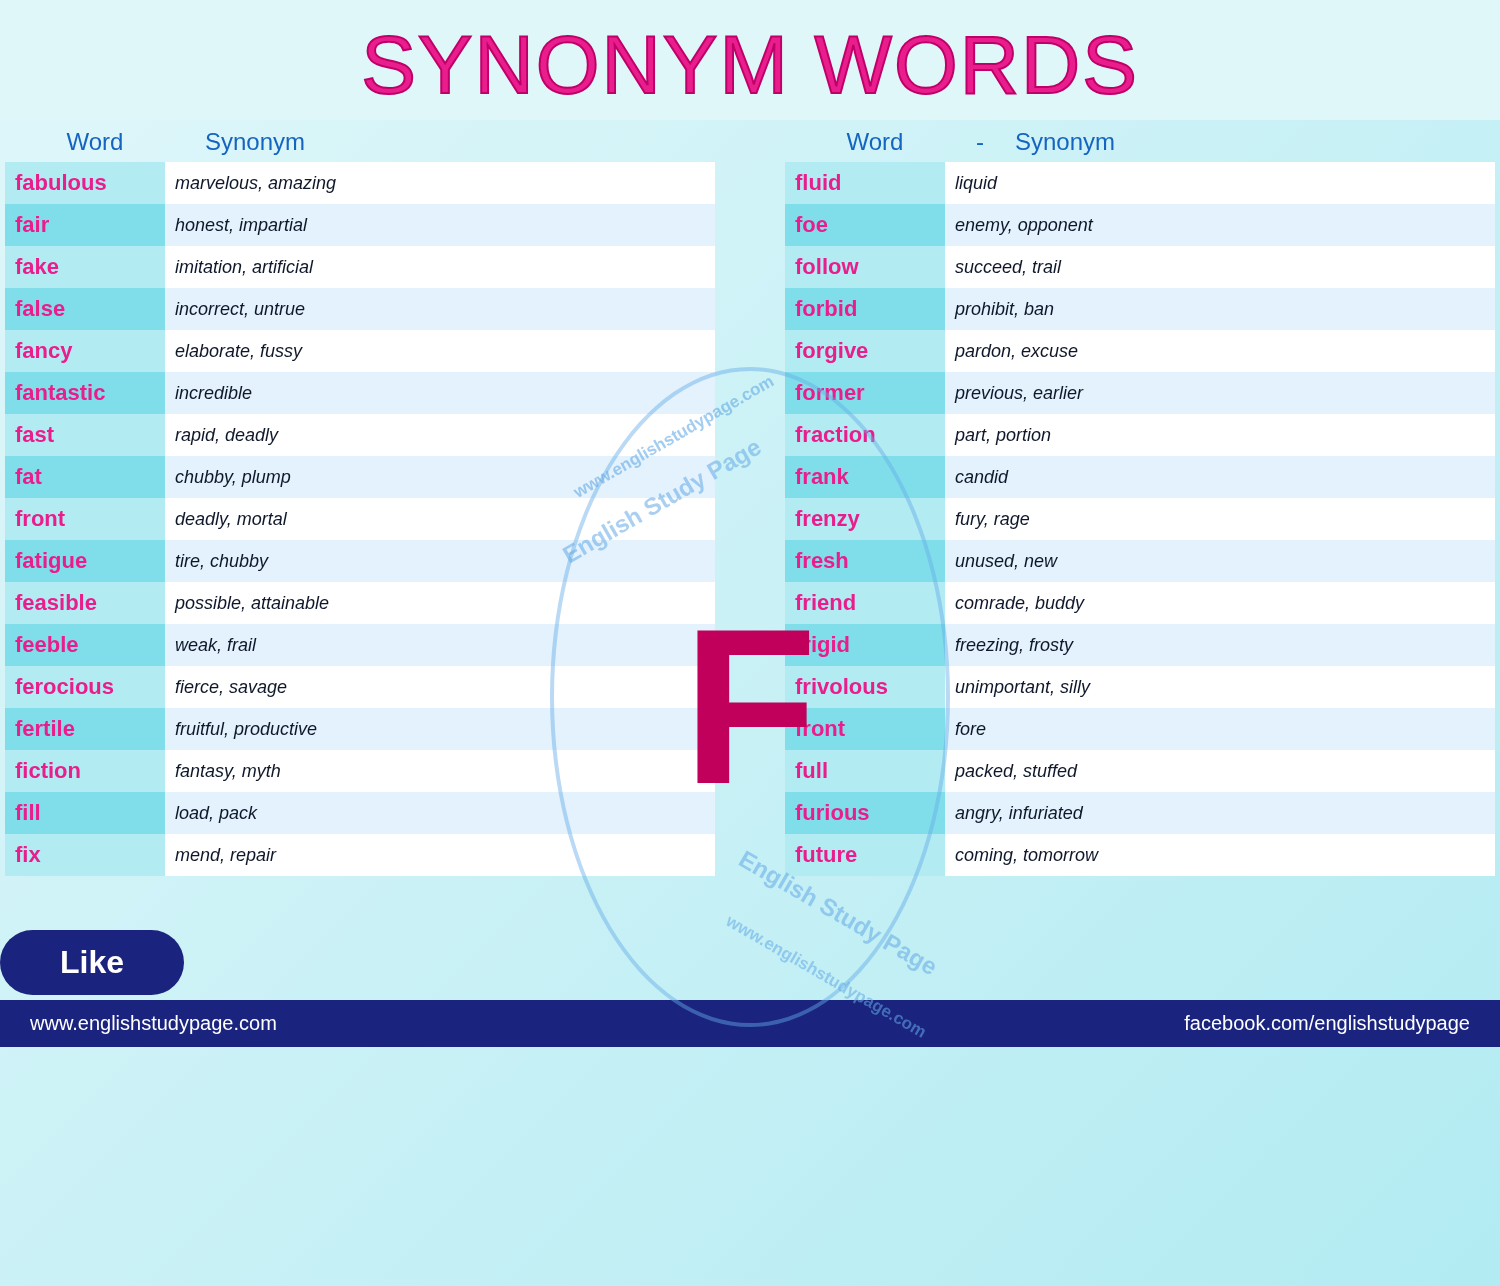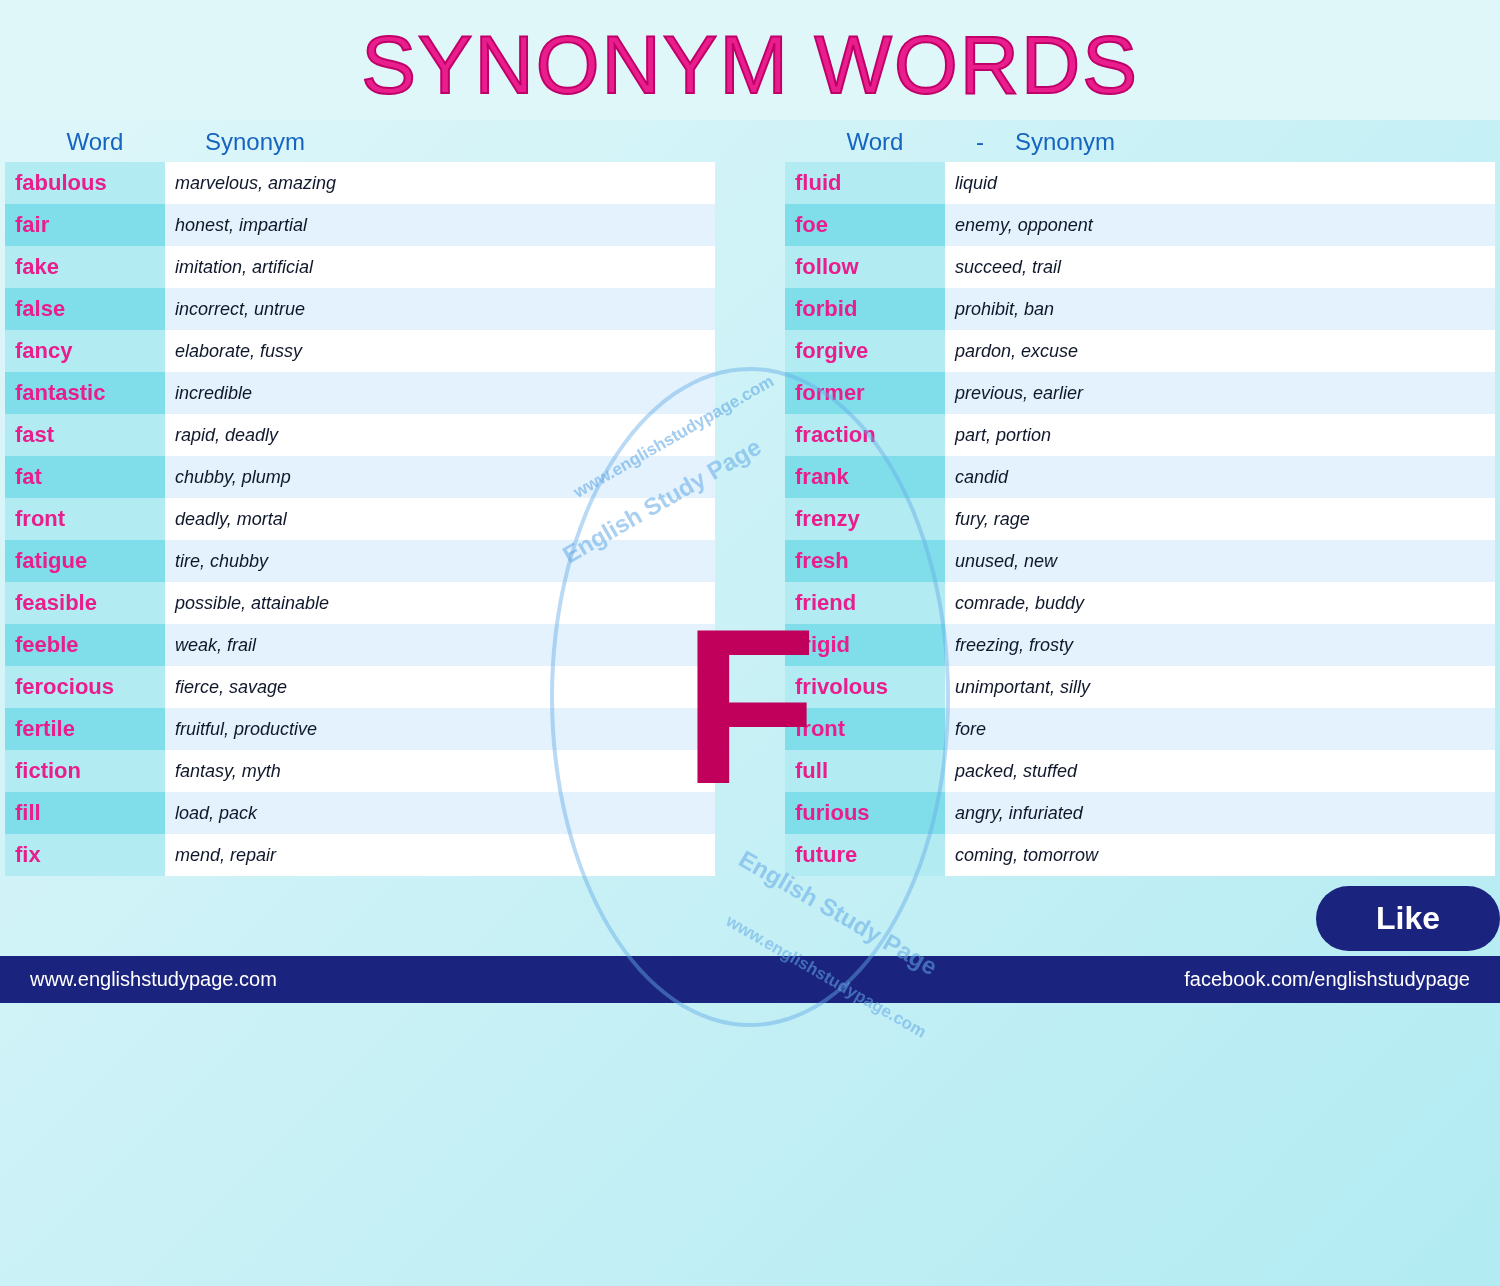--- a/index.html
+++ b/index.html
@@ -355,21 +355,21 @@
       <div style="position:absolute; top:60px; left:20px; transform:rotate(-30deg); font-size:17px; color:rgba(100,170,230,0.6); font-weight:bold; white-space:nowrap;">www.englishstudypage.com</div>
       <div style="position:absolute; top:120px; left:10px; transform:rotate(-30deg); font-size:24px; color:rgba(100,170,230,0.55); font-weight:bold; white-space:nowrap;">English Study Page</div>
 
       <div class="letter-f" style="position:relative;z-index:6;">F</div>
 
       <div style="position:absolute; bottom:120px; right:10px; transform:rotate(30deg); font-size:24px; color:rgba(100,170,230,0.55); font-weight:bold; white-space:nowrap;">English Study Page</div>
       <div style="position:absolute; bottom:60px; right:20px; transform:rotate(30deg); font-size:17px; color:rgba(100,170,230,0.55); font-weight:bold; white-space:nowrap;">www.englishstudypage.com</div>
     </div>
   </div>
 
-  <div style="display:flex; justify-content:flex-end; padding: 10px 0 5px 0; position:relative; z-index:10;">
+  <div style="display:flex; justify-content:flex-start; padding: 10px 0 5px 0; position:relative; z-index:10;margin-top:44px;">
     <div class="like-button">Like</div>
   </div>
 
   <div class="footer">
     <span>www.englishstudypage.com</span>
     <span>facebook.com/englishstudypage</span>
   </div>
 
 </div>
 

